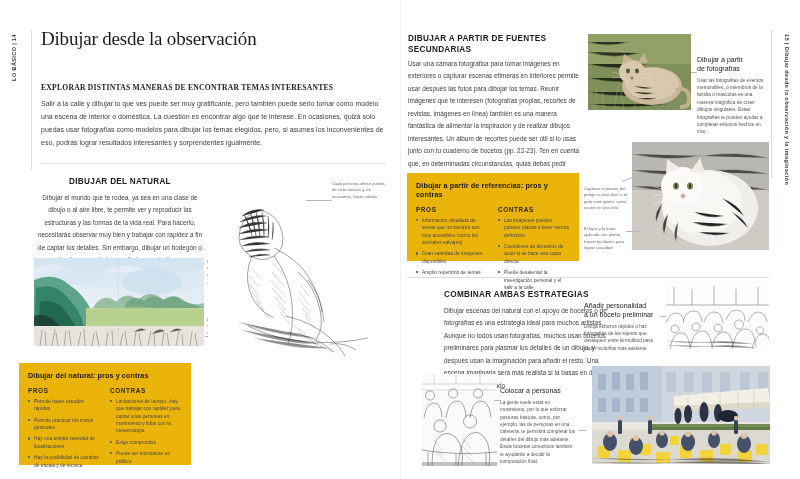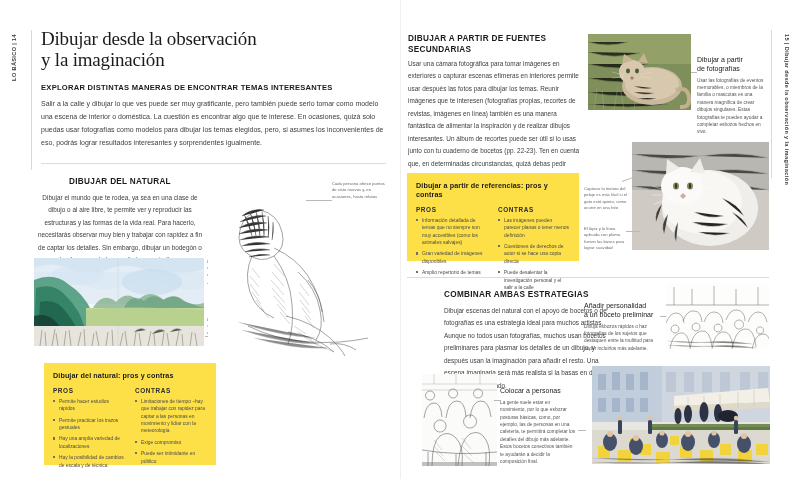--- a/index.html
+++ b/index.html
@@ -43,21 +43,21 @@
 
   
   .title{
     position:absolute;left:41px;top:28px;width:340px;
     font-family:"Liberation Serif", serif;
     font-size:19px;line-height:1.12;
     font-weight:400;letter-spacing:-.2px;color:#1b1b1b;
   }
   .kicker{
     position:absolute;left:41px;top:83px;width:350px;
-    font-family:Liberation Sans, sans-serif;
+    font-family:Liberation Serif, serif;
     font-weight:700;font-size:7.6px;letter-spacing:.25px;
     color:#1b1b1b;
   }
   .lede{
     position:absolute;left:41px;top:98px;width:345px;
     font-size:7px;line-height:1.85;color:#3d3d3d;
   }
   .rule{
     position:absolute;height:1px;background:#dcdcdc;
   }
@@ -73,21 +73,21 @@
     transform:scaleY(1.18);
     transform-origin:left top;
   }
   .sec-p{
     font-size:6.4px;line-height:1.95;color:#3d3d3d;
   }
 
   
   .panel{
     position:absolute;
-    background:#fde047;
+    background:#eab308;
     border:0;
     box-sizing:border-box;
     padding:8px 9px 10px 9px;
   }
   .panel-title{
     font-size:7.2px;font-weight:700;color:#1b1b1b;margin-bottom:7px;
     letter-spacing:.1px;
   }
   .panel-cols{display:flex;gap:10px;}
   .panel-col{flex:1;}
@@ -131,21 +131,20 @@
   <div class="vrule vrule-left"></div>
   <div class="vhead vhead-left">LO BÁSICO | 14</div>
 
   <div class="vrule vrule-right"></div>
   <div class="vhead vhead-right">15 | Dibujar desde la observación y la imaginación</div>
 
   <div class="gutter"></div>
 
   <div class="title">
     <span>Dibujar desde la observación</span><br>
-    <span>y la imaginación</span>
   </div>
   <div class="kicker">EXPLORAR DISTINTAS MANERAS DE ENCONTRAR TEMAS INTERESANTES</div>
   <div class="lede">Salir a la calle y dibujar lo que ves puede ser muy gratificante, pero también puede serlo tomar como modelo una escena de interior o doméstica. La cuestión es encontrar algo que te interese. En ocasiones, quizá solo puedas usar fotografías como modelos para dibujar los temas elegidos, pero, si asumes los inconvenientes de eso, podrás lograr resultados interesantes y sorprendentes igualmente.</div>
   <div class="rule" style="left:41px;top:163px;width:345px;"></div>
 
   <div style="position:absolute;left:34px;top:176px;width:172px;text-align:center;">
     <div class="sec-h">DIBUJAR DEL NATURAL</div>
     <div class="sec-p" style="margin-top:7px;">Dibujar el mundo que te rodea, ya sea en una clase de dibujo o al aire libre, te permite ver y reproducir las estructuras y las formas de la vida real. Para hacerlo, necesitarás observar muy bien y trabajar con rapidez a fin de captar los detalles. Sin embargo, dibujar un bodegón o una naturaleza muerta te permite tener más tiempo para observar y plasmar las texturas, las siluetas y los colores.</div>
   </div>
 
@@ -180,21 +179,21 @@
       <line x1="84" y1="0" x2="84" y2="88" stroke="#b9c6cf" stroke-width=".6" opacity=".55"></line>
     </svg>
   </div>
 
   <div class="ann" style="left:207px;top:259px;width:52px;">Los espacios abiertos agudizan las habilidades de observación</div>
   <div class="leader" style="left:207px;top:283px;width:30px;height:1px;"></div>
 
   <div class="ann" style="left:207px;top:317px;width:52px;">Los trazos hechos con soltura dan energía al dibujo</div>
   <div class="leader" style="left:205px;top:336px;width:34px;height:1px;"></div>
 
-  <div class="panel" style="left:44px;top:363px;width:172px;height:102px;">
+  <div class="panel" style="left:19px;top:363px;width:172px;height:102px;">
     <div class="panel-title">Dibujar del natural: pros y contras</div>
     <div class="panel-cols">
       <div class="panel-col">
         <h4>PROS</h4>
         <ul>
           <li>Permite hacer estudios rápidos</li>
           <li>Permite practicar los trazos gestuales</li>
           <li>Hay una amplia variedad de localizaciones</li>
           <li>Hay la posibilidad de cambios de escala y de técnica</li>
         </ul>

